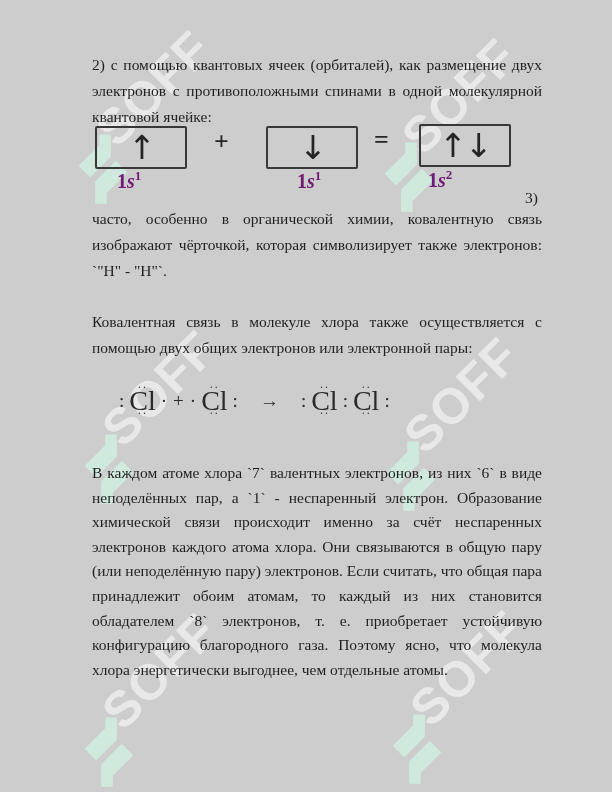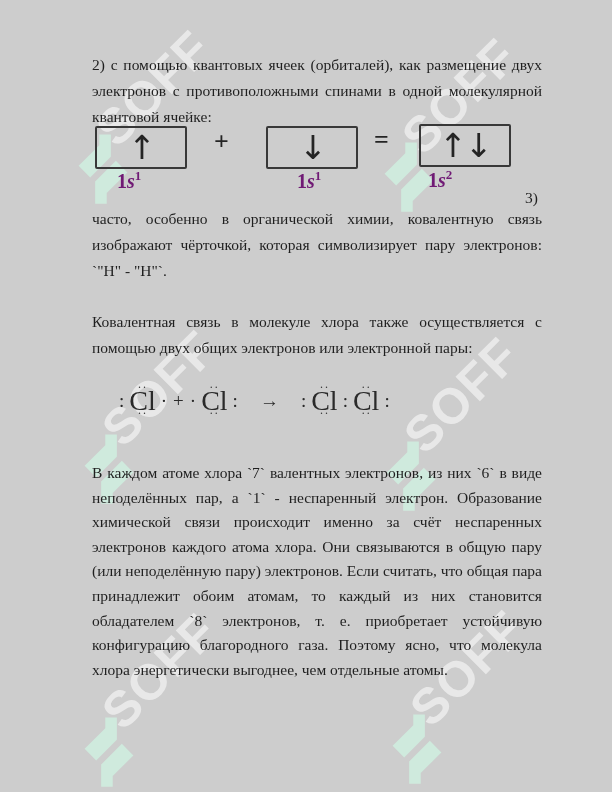--- a/index.html
+++ b/index.html
@@ -133,21 +133,21 @@
   <div class="obox" id="box3">
     <span class="arrow">↑↓</span>
   </div>
 
   <span class="orb-label" id="lbl1"><span>1</span><i>s</i><sup>1</sup></span>
   <span class="orb-label" id="lbl2"><span>1</span><i>s</i><sup>1</sup></span>
   <span class="orb-label" id="lbl3"><span>1</span><i>s</i><sup>2</sup></span>
 
   <span class="item-marker">3)</span>
 
-  <p class="para" id="p2">часто, особенно в органической химии, ковалентную связь изображают чёрточкой, которая символизирует пару электронов: `"H" - "H"`.</p>
+  <p class="para" id="p2">часто, особенно в органической химии, ковалентную связь изображают чёрточкой, которая символизирует также электронов: `"H" - "H"`.</p>
 
   <p class="para" id="p3">Ковалентная связь в молекуле хлора также осуществляется с помощью двух общих электронов или электронной пары:</p>
 
   <div class="formula">
     <span class="fx">:</span>
     <span class="atom">
       <span class="dots">··</span>
       <span class="sym">Cl</span>
       <span class="dots">··</span>
     </span>

